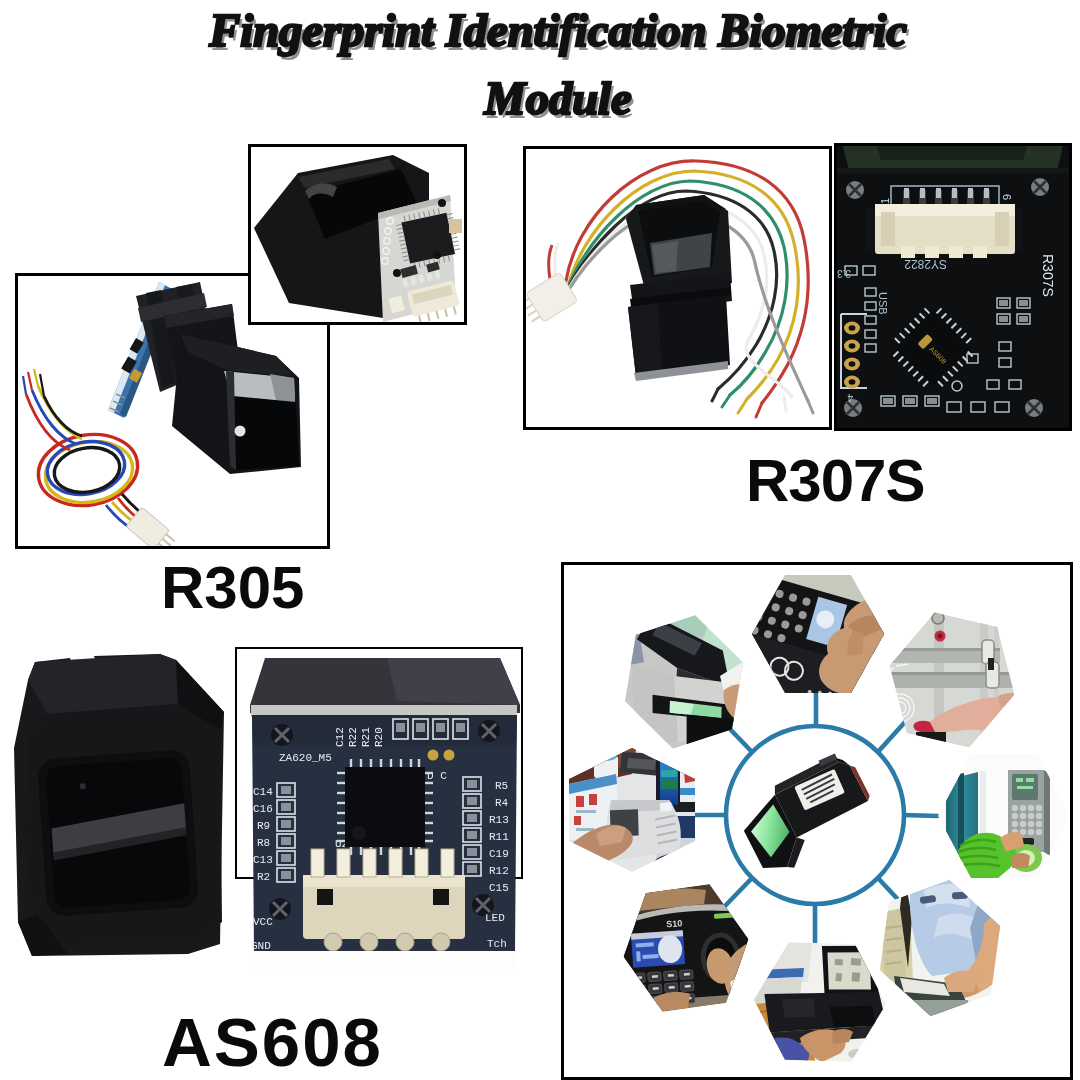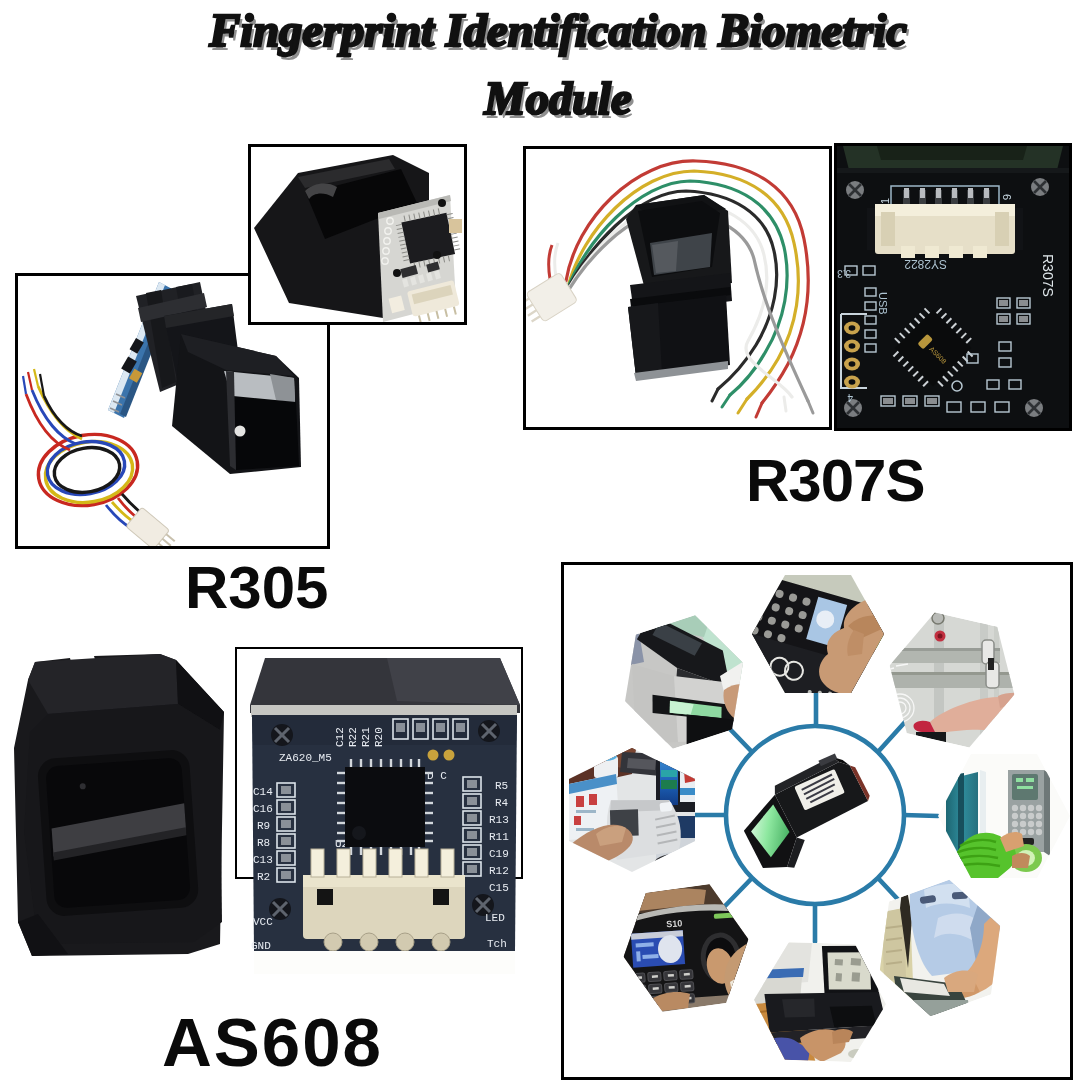--- a/index.html
+++ b/index.html
@@ -163,21 +163,21 @@
             <line x1="173" y1="164" x2="173" y2="172"></line>
             <line x1="182" y1="164" x2="182" y2="172"></line>
             <line x1="191" y1="164" x2="191" y2="172"></line>
             <line x1="200" y1="164" x2="200" y2="172"></line>
           </g>
         </g>
       </g>
     </svg>
   </div>
 
-  <div class="lbl" style="left:161px;top:553px;font-size:60px;margin-left:24px;">R305</div>
+  <div class="lbl" style="left:161px;top:553px;font-size:60px;">R305</div>
 
   <div class="photo" id="pC" style="left:523px;top:146px;width:309px;height:284px;z-index:1;">
     <svg width="303" height="278" viewBox="0 0 303 278">
       <g id="r307art">
         <g fill="none" stroke-width="3.2" stroke-linecap="round">
           <path d="M 40,132 C 50,70 110,10 170,12 C 230,14 268,40 278,90 C 288,140 280,180 262,215 C 254,230 244,244 236,254" stroke="#c23b35"></path>
           <path d="M 42,138 C 56,82 112,22 168,22 C 222,24 258,48 268,94 C 278,138 270,178 252,210 C 243,226 231,240 221,250" stroke="#d4af28"></path>
           <path d="M 40,144 C 58,92 114,32 164,32 C 214,34 248,56 258,98 C 266,134 258,172 240,202 C 230,220 216,236 204,246" stroke="#2e8f68"></path>
           <path d="M 38,148 C 60,100 112,42 160,42 C 206,44 240,64 248,102 C 255,132 248,166 230,196 C 219,214 204,230 192,240" stroke="#2b2b2b"></path>
           <path d="M 36,152 C 58,108 108,52 154,52 C 196,54 230,72 238,106 C 245,134 238,164 222,192 C 210,212 254,230 266,248" stroke="#ececea"></path>

